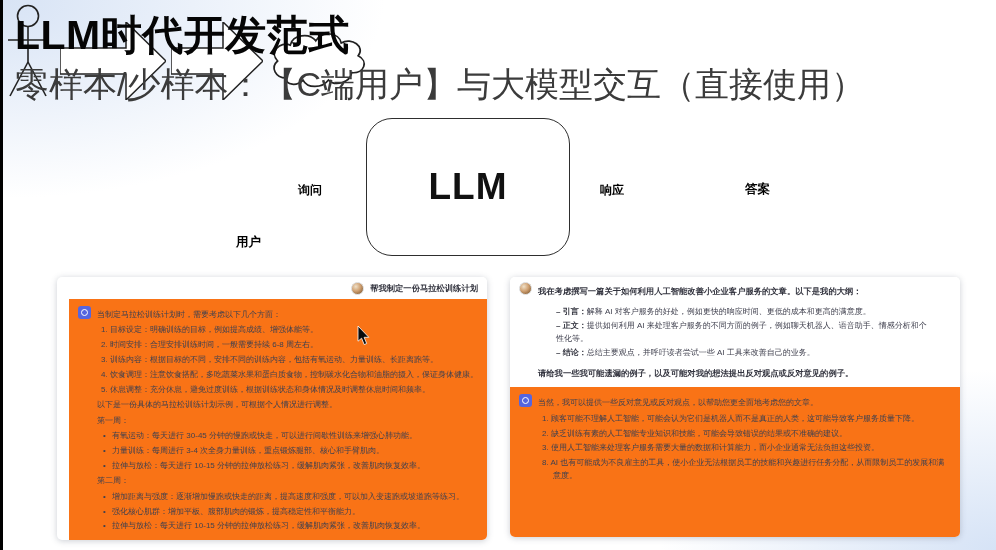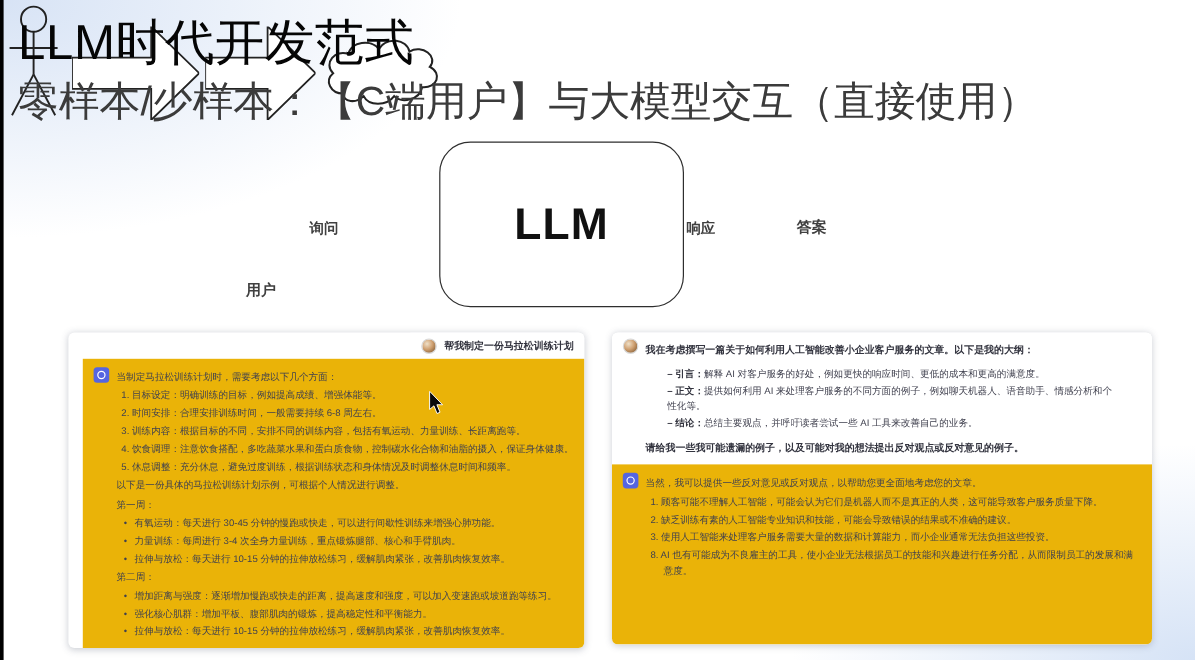--- a/index.html
+++ b/index.html
@@ -8,42 +8,42 @@
     font-family:"Liberation Sans","DejaVu Sans",sans-serif;
     background:
       radial-gradient(620px 320px at 0% 0%, #d7e3f5 0%, rgba(255,255,255,0) 62%),
       radial-gradient(560px 300px at 100% 100%, #d6e3f6 0%, rgba(255,255,255,0) 60%),
       #ffffff;
     position:relative;
     color:#222;
   }
   .edge-bar { position:absolute; left:0; top:0; width:3px; height:550px; background:#000; }
 
-  .title { position:absolute; left:15px; top:8px; font-size:41px; font-weight:400; color:#050505; letter-spacing:0.5px; }
+  .title { position:absolute; left:15px; top:8px; font-size:41px; font-weight:700; color:#050505; letter-spacing:0.5px; }
   .subtitle { position:absolute; left:15px; top:62px; font-size:34px; font-weight:500; color:#3b3b3b; }
-  .dg-label { position:absolute; font-size:12.5px; font-weight:600; color:#404040; text-align:left; }
+  .dg-label { position:absolute; font-size:12.5px; font-weight:600; color:#000000; text-align:right; }
   .llm-box {
     position:absolute; left:366px; top:118px; width:204px; height:138px;
     border:1.6px solid #2e2e2e; border-radius:26px; background:rgba(255,255,255,0.65);
     display:flex; align-items:center; justify-content:center;
   }
   .llm-box span { font-size:37px; font-weight:600; color:#111; letter-spacing:1px; }
 
   
   .chat-panel {
     position:absolute; background:#fff; border-radius:5px;
     box-shadow:0 1px 6px rgba(70,80,100,0.28);
     font-size:8px; line-height:1.55; color:#40414f;
     display:flex; flex-direction:column; overflow:hidden;align-items:flex-end;
   }
   .panel-left  { left:57px;  top:277px; width:430px; height:263px; }
   .panel-right { left:510px; top:277px; width:450px; height:260px; }
 
   .user-row { display:flex; gap:6px; padding:5px 9px 4px 9px; background:#fff; }
-  .ai-row   { display:flex; gap:6px; padding:7px 9px; background:#eab308; flex:1; }
+  .ai-row   { display:flex; gap:6px; padding:7px 9px; background:#f97316; flex:1; }
 
   .avatar-user {
     width:13px; height:13px; border-radius:50%; flex:none;
     background:radial-gradient(circle at 35% 32%, #efe0c8 0%, #cfa071 45%, #8a6238 85%);
     border:0.5px solid #d8d8d8;
   }
   .avatar-ai {
     width:13px; height:13px; border-radius:3px; flex:none; background:#5565e0;
     display:flex; align-items:center; justify-content:center;
   }

